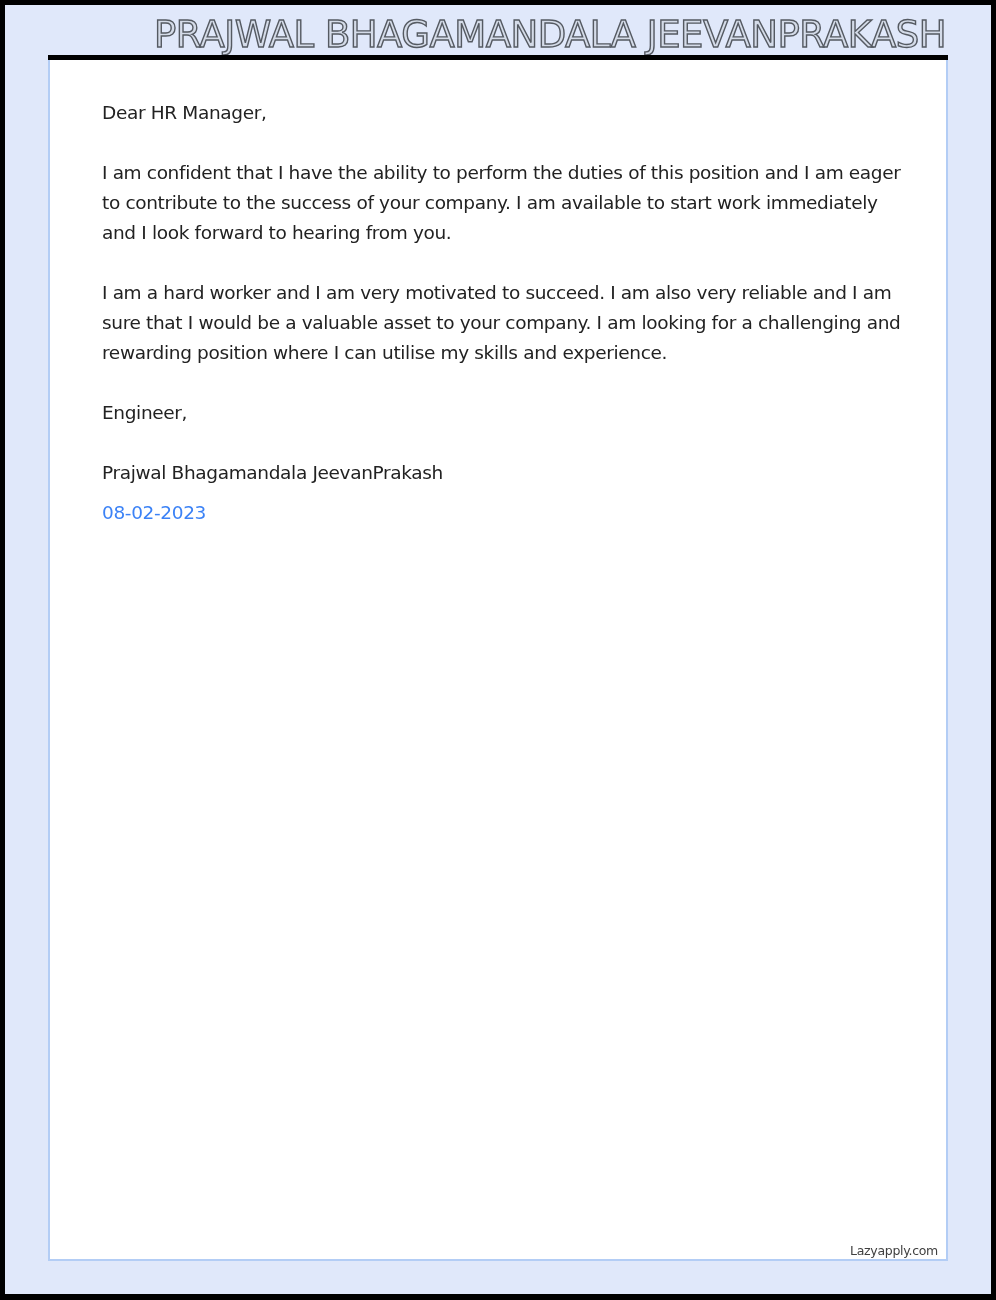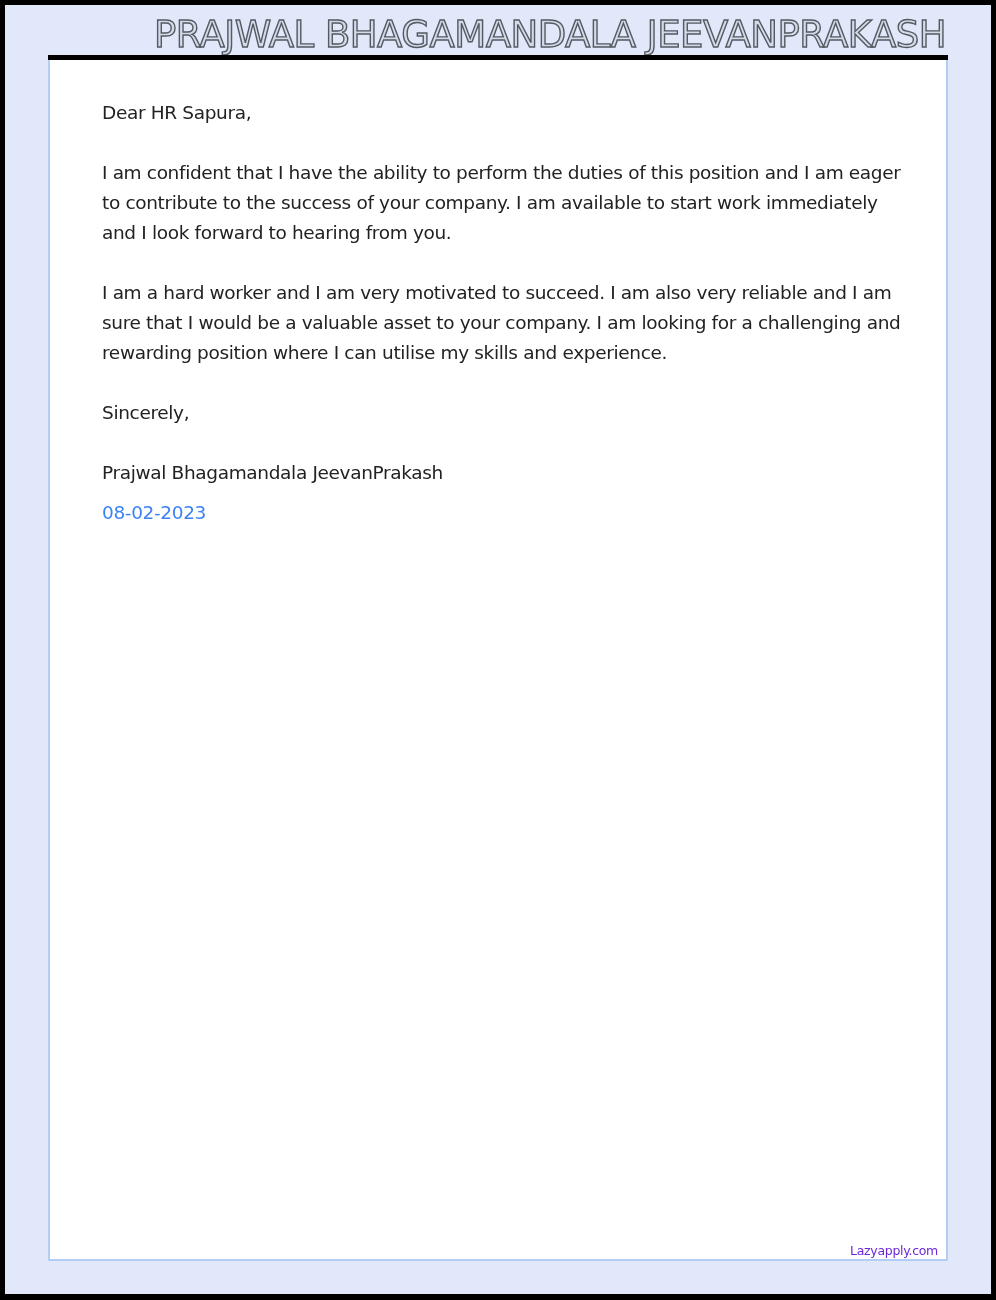--- a/index.html
+++ b/index.html
@@ -56,37 +56,37 @@
       letter-spacing: -0.35px;
     }
     .letter p { margin: 0 0 30px 0; }
     .letter p.sign { margin-bottom: 10px; }
     .letter .date { color: #3b82f6; margin: 0; }
     .footer {
       position: absolute;
       right: 8px; bottom: 1px;
       font-family: "DejaVu Sans", sans-serif;
       font-size: 12.5px;
-      color: #6d28d9;
+      color: #404040;
       letter-spacing: -0.3px;
       margin-top: 22px;
     }
   </style>
 </head>
 <body>
 
 <div class="page-bg"></div>
 
 <h1 class="title">PRAJWAL BHAGAMANDALA JEEVANPRAKASH</h1>
 
 <div class="top-bar"></div>
 
 <div class="card">
   <div class="letter">
-    <p>Dear HR Sapura,</p>
+    <p>Dear HR Manager,</p>
     <p>I am confident that I have the ability to perform the duties of this position and I am eager to contribute to the success of your company. I am available to start work immediately and I look forward to hearing from you.</p>
     <p>I am a hard worker and I am very motivated to succeed. I am also very reliable and I am sure that I would be a valuable asset to your company. I am looking for a challenging and rewarding position where I can utilise my skills and experience.</p>
-    <p>Sincerely,</p>
+    <p>Engineer,</p>
     <p class="sign">Prajwal Bhagamandala JeevanPrakash</p>
     <p class="date">08-02-2023</p>
   </div>
   <div class="footer">Lazyapply.com</div>
 </div>
 
 </body></html>

